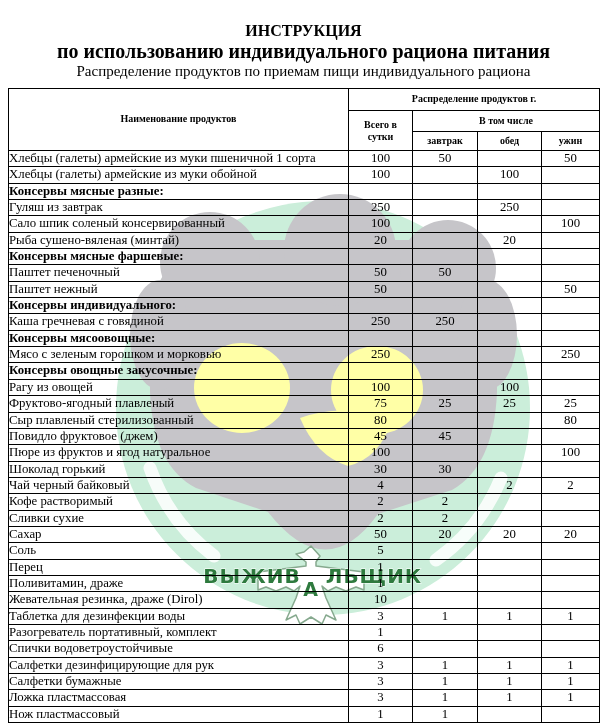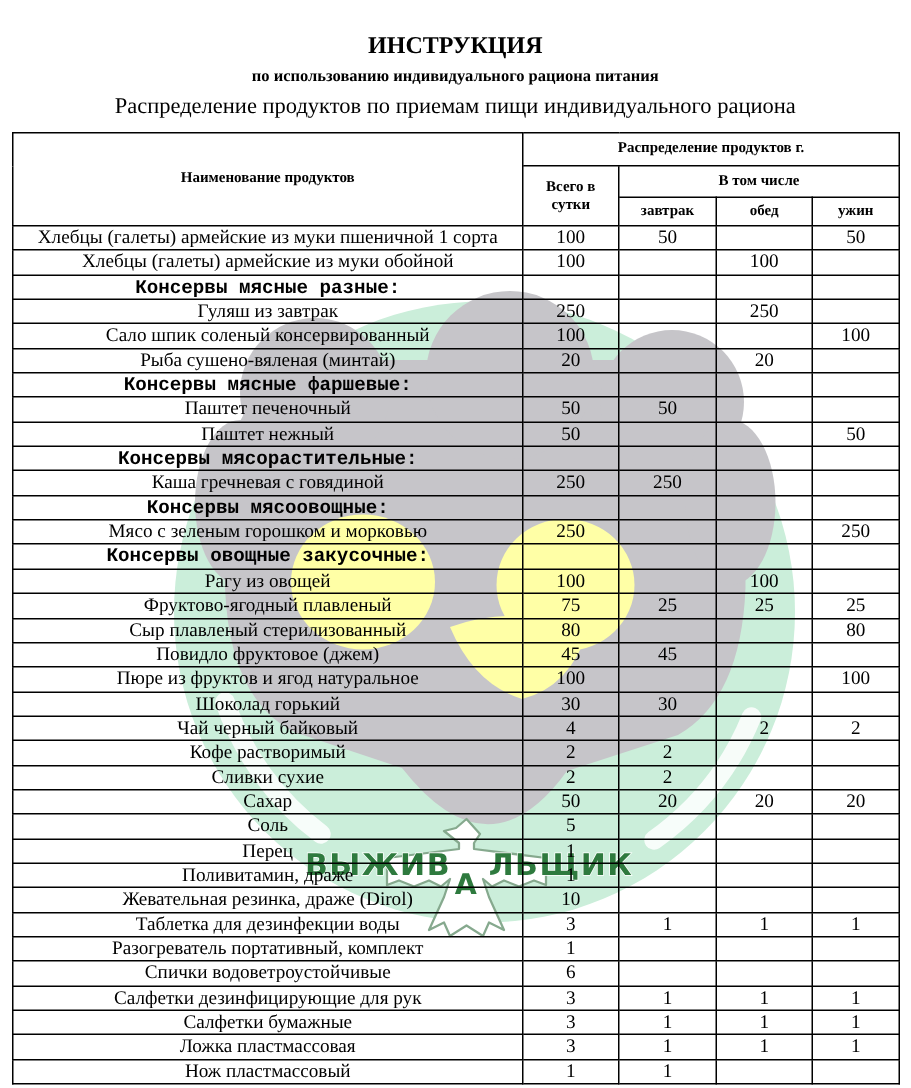--- a/index.html
+++ b/index.html
@@ -15,21 +15,21 @@
   .wm-text{
     font-family:"DejaVu Sans", sans-serif;
     font-weight:bold;
     font-size:20px;
     letter-spacing:1px;
     paint-order:stroke;
   }
   .content{position:relative;z-index:1;}
   .title-block{text-align:center;padding-top:20px;}
   .t-line1{font-weight:bold;font-size:16px;line-height:21px;}
-  .t-line2{font-weight:bold;font-size:11px;line-height:21px;}
+  .t-line2{font-weight:bold;font-size:20px;line-height:21px;}
   .t-line3,.t-line4{font-size:15px;line-height:19px;}
   table.ration{
     border-collapse:collapse;
     table-layout:fixed;
     width:592px;
     margin:7px 0 0 8px;
     background:transparent;
   }
   table.ration th, table.ration td{
     border:1px solid #000;
@@ -45,23 +45,23 @@
   }
   th.h-dist{height:19px;}
   th.h-incl{height:18px;}
   th.h-meal{height:16px;}
   table.ration tbody td{
     font-size:12.8px;
     height:15.35px;
     line-height:15.35px;
     padding:0;
   }
-  td.pname{text-align:center;padding-left:4px;margin-top:48px;}
+  td.pname{text-align:left;padding-left:4px;margin-top:48px;}
   td.num{text-align:center;}
-  tr.section td{font-weight:bold;font-family:Liberation Mono, monospace;}
+  tr.section td{font-weight:bold;}
 </style>
 </head>
 <body>
 
 <svg class="watermark" width="607" height="725" viewBox="0 0 607 725" aria-hidden="true">
 
   <circle cx="323" cy="408" r="207" fill="#cbeeda"></circle>
 
   <g fill="none" stroke="#ffffff" stroke-width="13" stroke-linecap="round" opacity="0.85">
     <path d="M 145 345 A 186 186 0 0 1 202 262"></path>
@@ -196,21 +196,21 @@
           <td class="num"></td>
         </tr>
         <tr>
           <td class="pname">Паштет нежный</td>
           <td class="num">50</td>
           <td class="num"></td>
           <td class="num"></td>
           <td class="num">50</td>
         </tr>
         <tr class="section">
-          <td class="pname">Консервы мясорастительные:</td>
+          <td class="pname">Консервы индивидуального:</td>
           <td class="num"></td>
           <td class="num"></td>
           <td class="num"></td>
           <td class="num"></td>
         </tr>
         <tr>
           <td class="pname">Каша гречневая с говядиной</td>
           <td class="num">250</td>
           <td class="num">250</td>
           <td class="num"></td>

